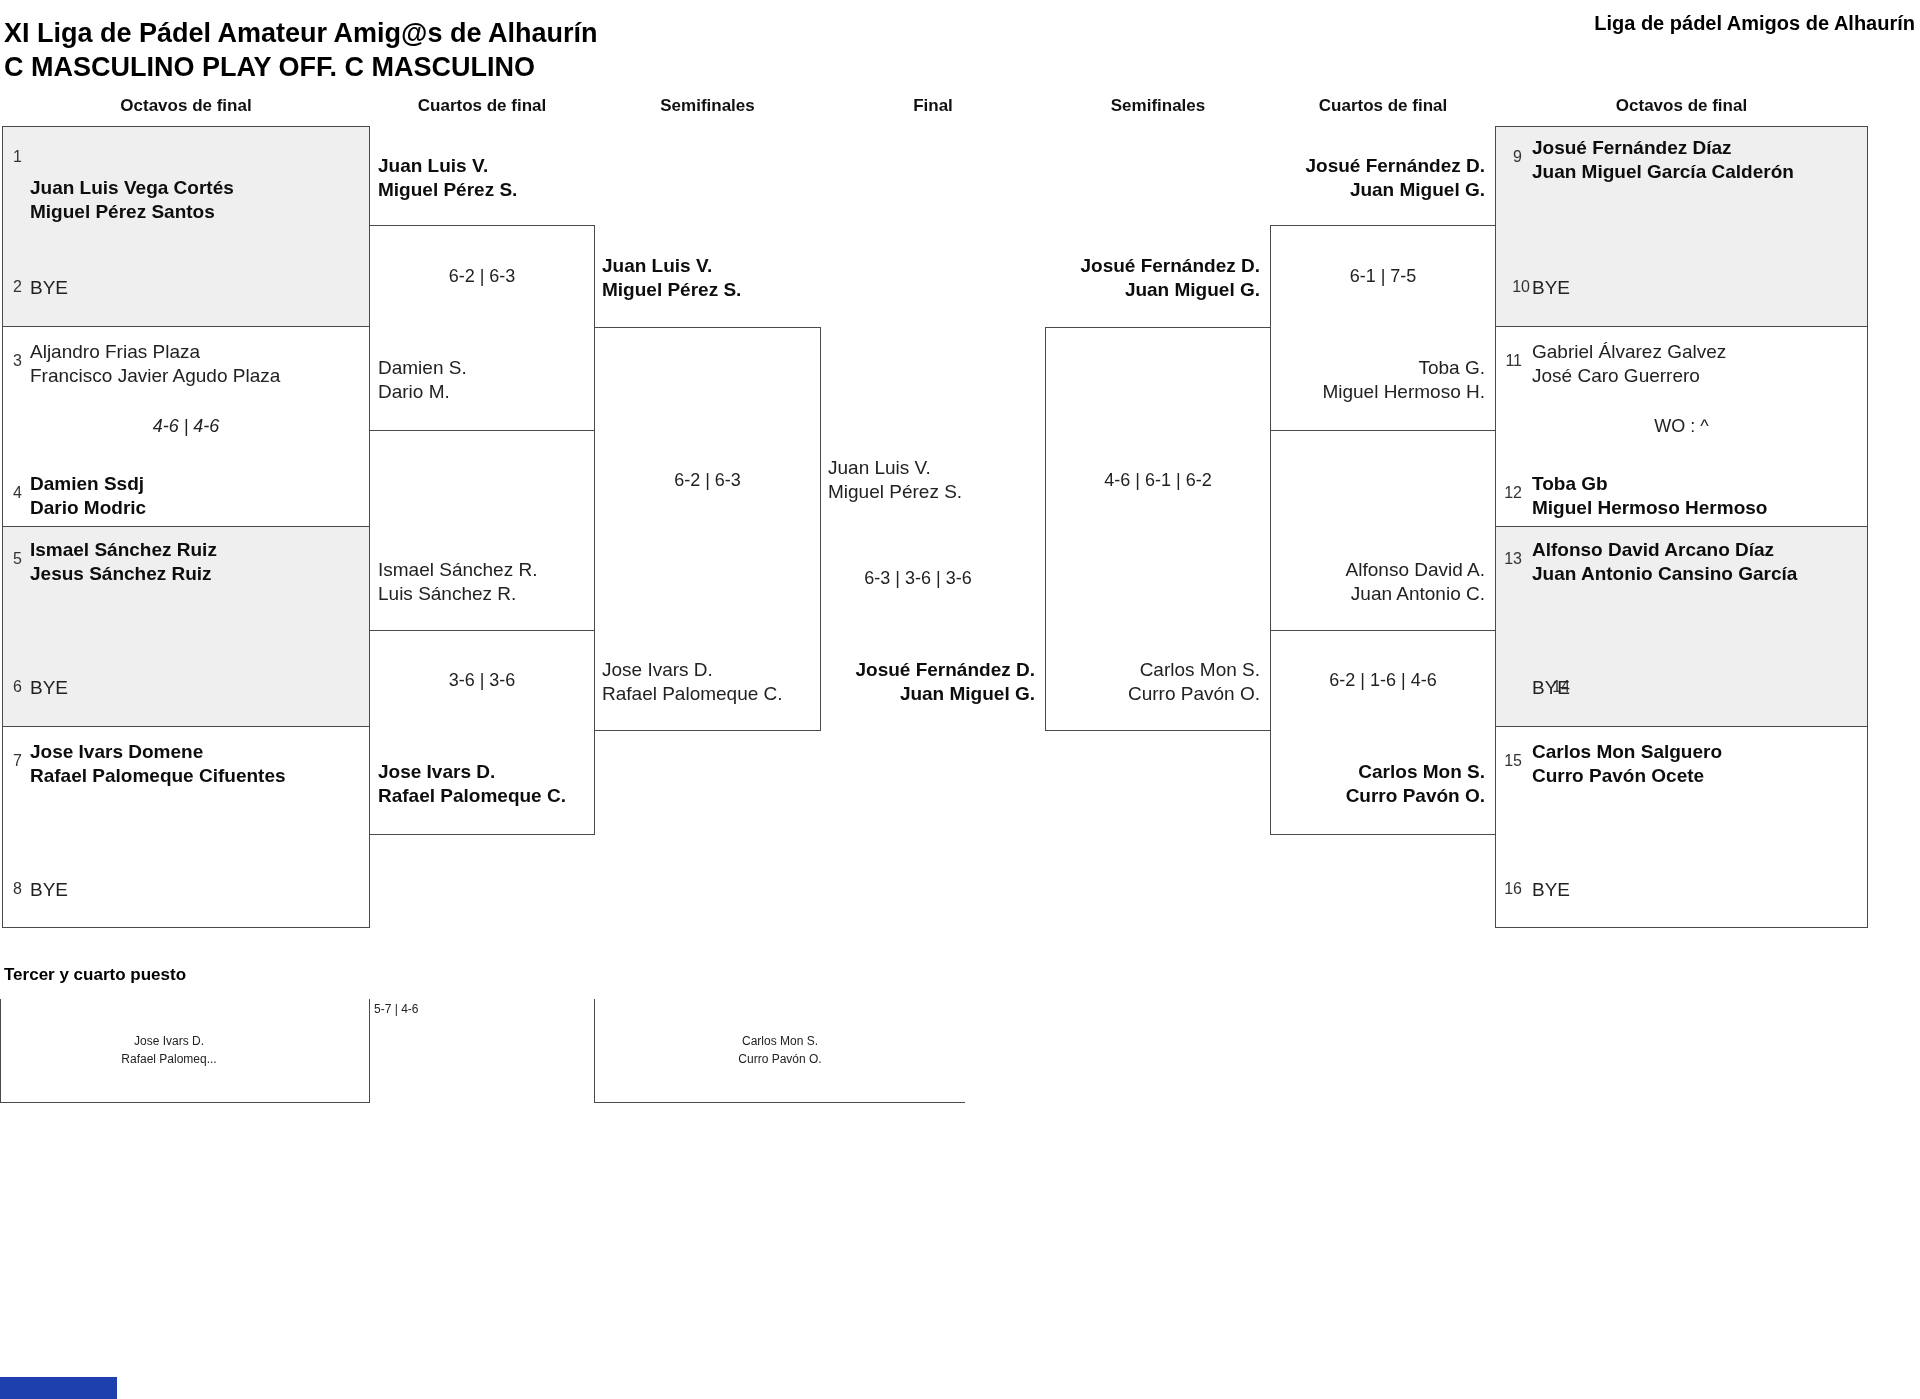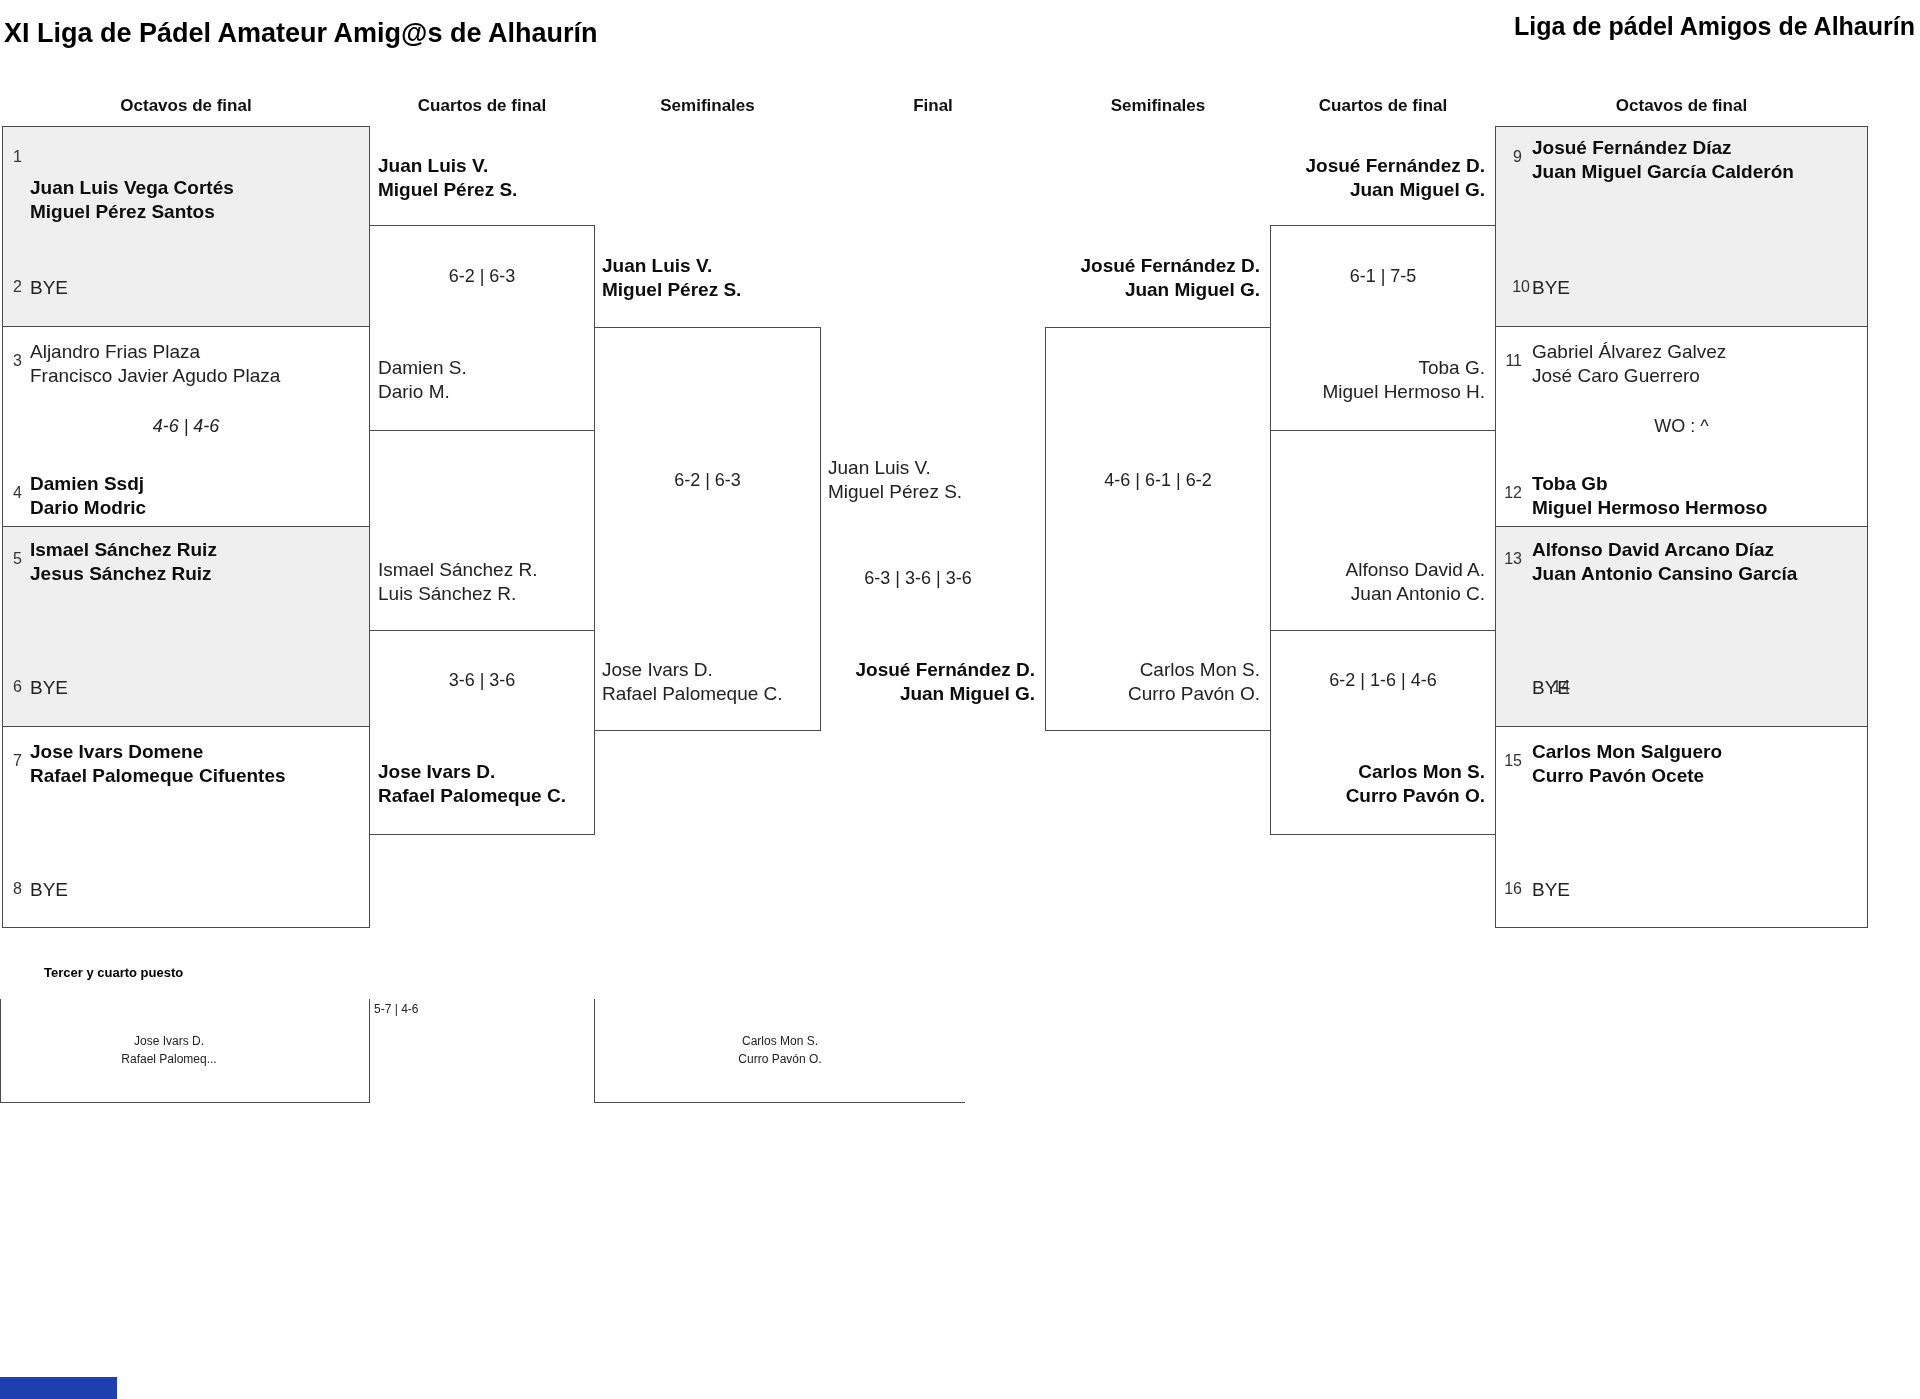--- a/index.html
+++ b/index.html
@@ -1,37 +1,38 @@
 <!DOCTYPE html>
 <html><head>
 <meta charset="utf-8">
 <style>
   html,body{margin:0;padding:0;background:#fff;}
   body{width:1920px;height:1399px;position:relative;font-family:"Liberation Sans",sans-serif;color:#111;overflow:hidden;}
   .abs{position:absolute;}
   .box{position:absolute;border:1px solid #4a4a4a;box-sizing:border-box;background:#fff;}
   .box.gray{background:#efefef;}
   .page-title{font-size:27px;line-height:34px;font-weight:bold;color:#000;}
-  .org{font-size:25px;font-weight:600;color:#000;text-align:right;}
+  .org{font-size:20px;font-weight:600;color:#000;text-align:right;}
   .round-header{font-size:17px;font-weight:600;color:#111;text-align:center;}
   .names{font-size:19px;line-height:24px;color:#222;}
   .names.bold{font-weight:bold;color:#0d0d0d;}
   .names.right{text-align:right;}
   .seednum{font-size:16px;color:#333;}
   .score{font-size:18px;color:#222;text-align:center;}
-  .tp-title{font-size:13px;font-weight:bold;color:#000;margin-left:40px;}
+  .tp-title{font-size:17px;font-weight:bold;color:#000;}
   .tp-score{font-size:12px;color:#222;}
   .tp-names{font-size:12px;line-height:18px;color:#222;text-align:center;}
   .accent-bar{position:absolute;left:0;top:1377px;width:117px;height:22px;background:#1e3fae;}
 </style>
 </head>
 <body>
 
 <div class="abs page-title" style="left:4px;top:4px;margin-top:12px;">
   <div>XI Liga de Pádel Amateur Amig@s de Alhaurín</div>
+  <div>C MASCULINO PLAY OFF. C MASCULINO</div>
 </div>
 <div class="abs org" style="right:5px;top:12px;width:600px;">Liga de pádel Amigos de Alhaurín</div>
 
 <div class="abs round-header" style="left:2px;top:96px;width:368px;">Octavos de final</div>
 <div class="abs round-header" style="left:369px;top:96px;width:226px;">Cuartos de final</div>
 <div class="abs round-header" style="left:594px;top:96px;width:227px;">Semifinales</div>
 <div class="abs round-header" style="left:820px;top:96px;width:226px;">Final</div>
 <div class="abs round-header" style="left:1045px;top:96px;width:226px;">Semifinales</div>
 <div class="abs round-header" style="left:1270px;top:96px;width:226px;">Cuartos de final</div>
 <div class="abs round-header" style="left:1495px;top:96px;width:373px;">Octavos de final</div>

